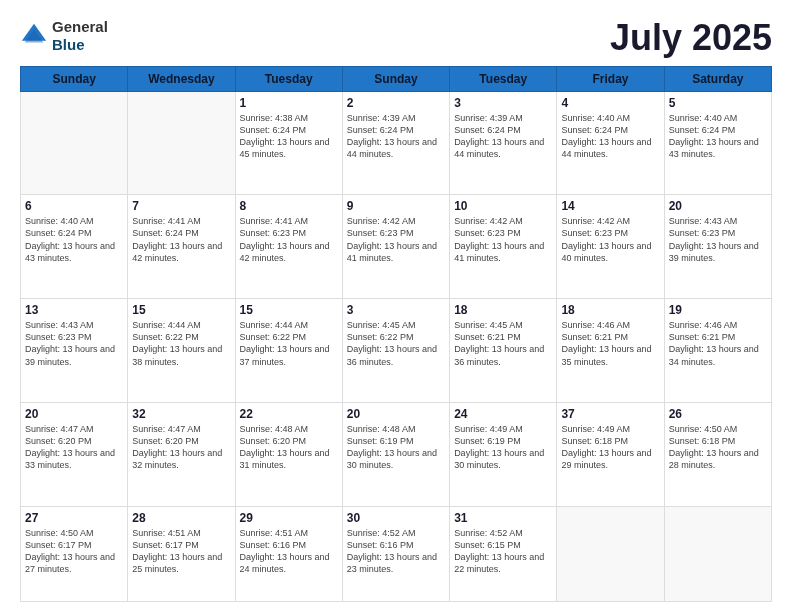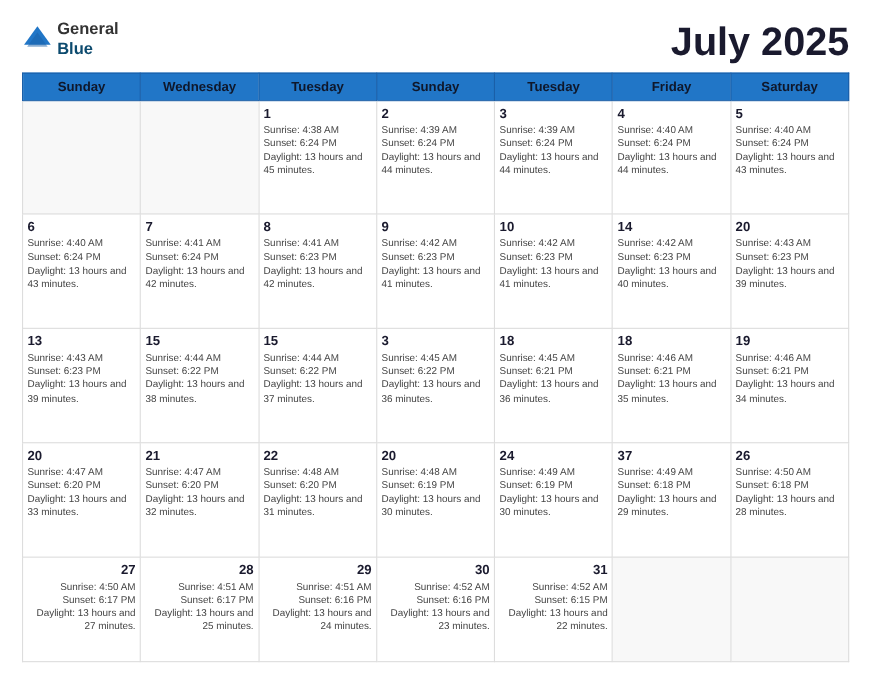--- a/index.html
+++ b/index.html
@@ -74,21 +74,20 @@
       vertical-align: top;
       padding: 4px 4px;
       border: 1px solid #ddd;
       font-size: 9.5px;
       color: #333;
       height: 80px;
       background: #fff;
     }
     .calendar tr:last-child td {
       height: 72px;
-      text-align: right;
     }
     .calendar td.empty {
       background: #f8f8f8;
     }
     .day-num {
       font-size: 12px;
       font-weight: bold;
       color: #1a1a2e;
       display: block;
       margin-bottom: 2px;
@@ -216,21 +215,21 @@
             <span class="day-num">19</span>
             <div class="cell-info">Sunrise: 4:46 AM<br>Sunset: 6:21 PM<br>Daylight: 13 hours and 34 minutes.</div>
           </td>
         </tr>
         <tr>
           <td>
             <span class="day-num">20</span>
             <div class="cell-info">Sunrise: 4:47 AM<br>Sunset: 6:20 PM<br>Daylight: 13 hours and 33 minutes.</div>
           </td>
           <td>
-            <span class="day-num">21</span>
+            <span class="day-num">32</span>
             <div class="cell-info">Sunrise: 4:47 AM<br>Sunset: 6:20 PM<br>Daylight: 13 hours and 32 minutes.</div>
           </td>
           <td>
             <span class="day-num">22</span>
             <div class="cell-info">Sunrise: 4:48 AM<br>Sunset: 6:20 PM<br>Daylight: 13 hours and 31 minutes.</div>
           </td>
           <td>
             <span class="day-num">20</span>
             <div class="cell-info">Sunrise: 4:48 AM<br>Sunset: 6:19 PM<br>Daylight: 13 hours and 30 minutes.</div>
           </td>

